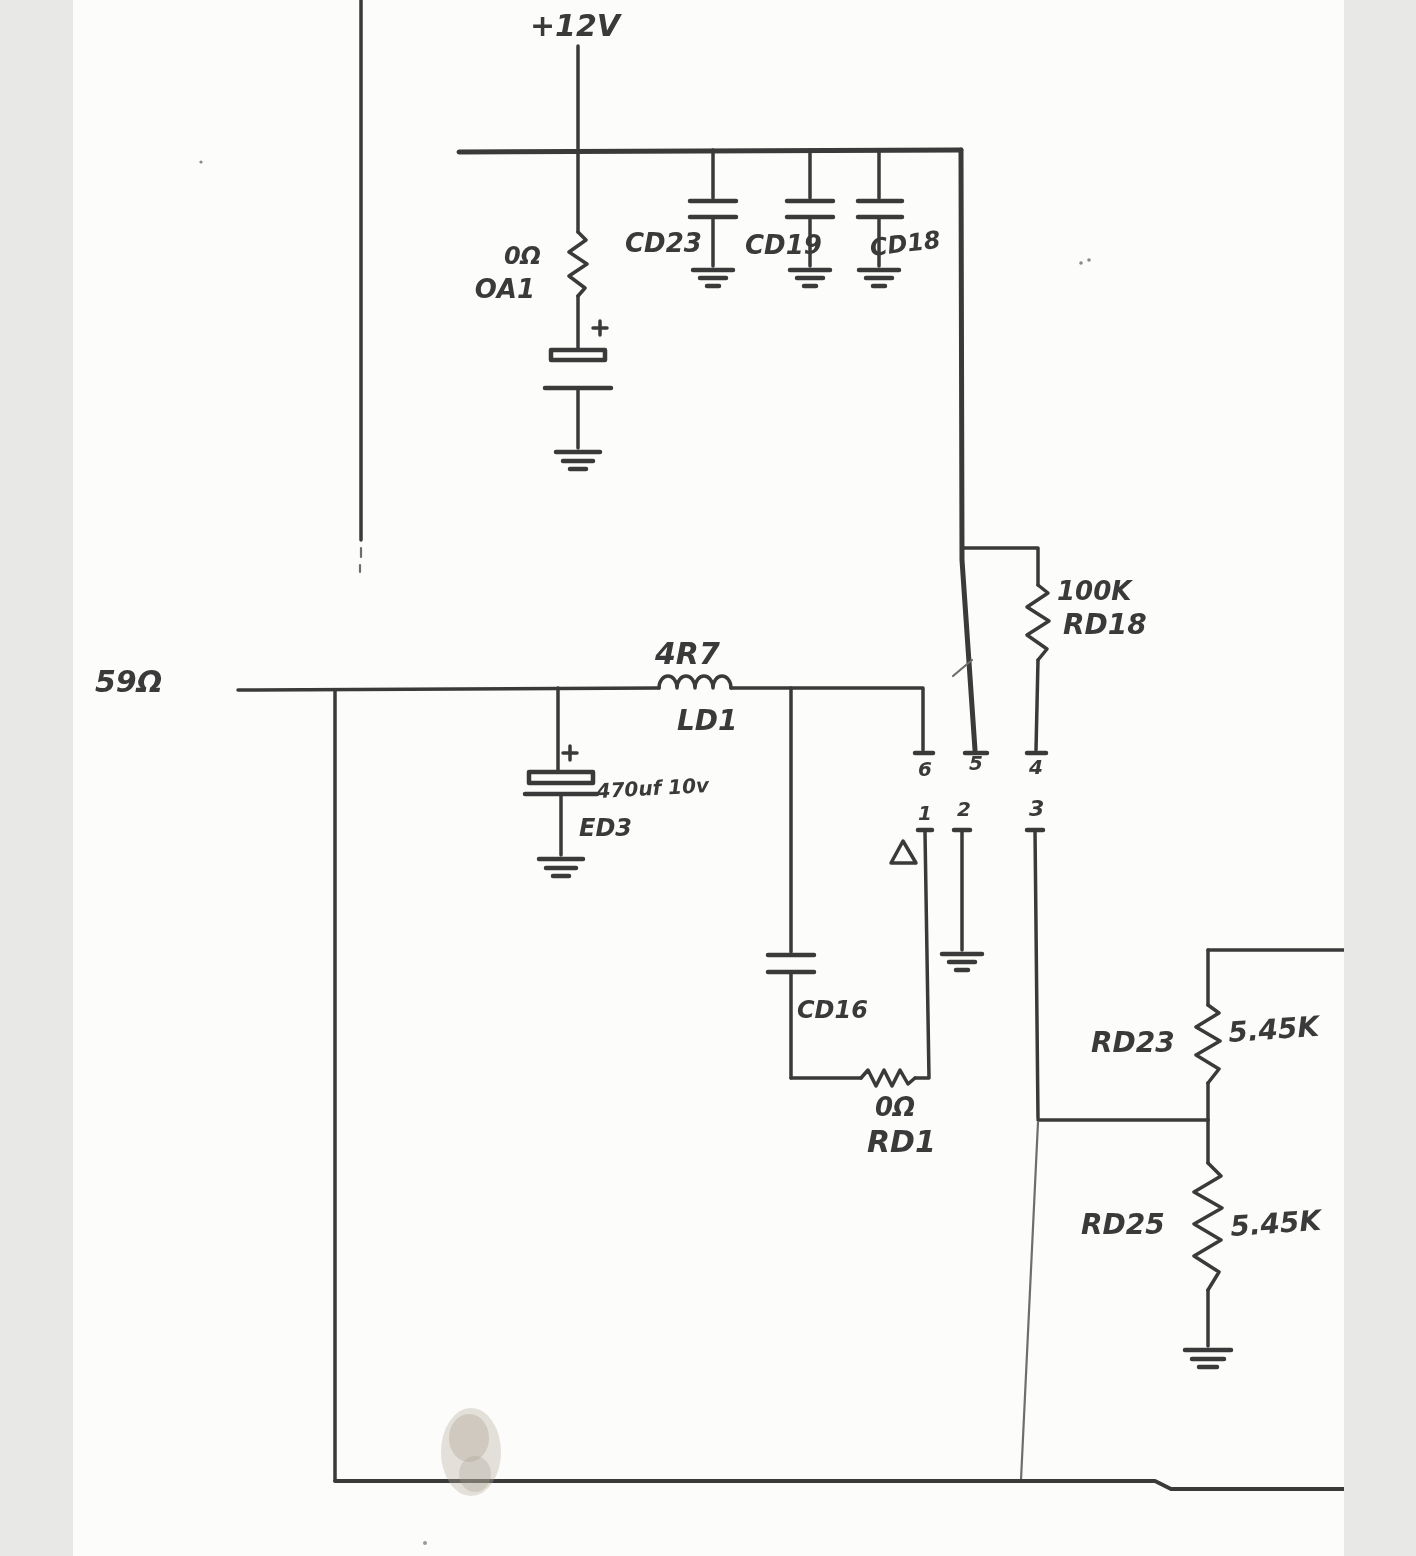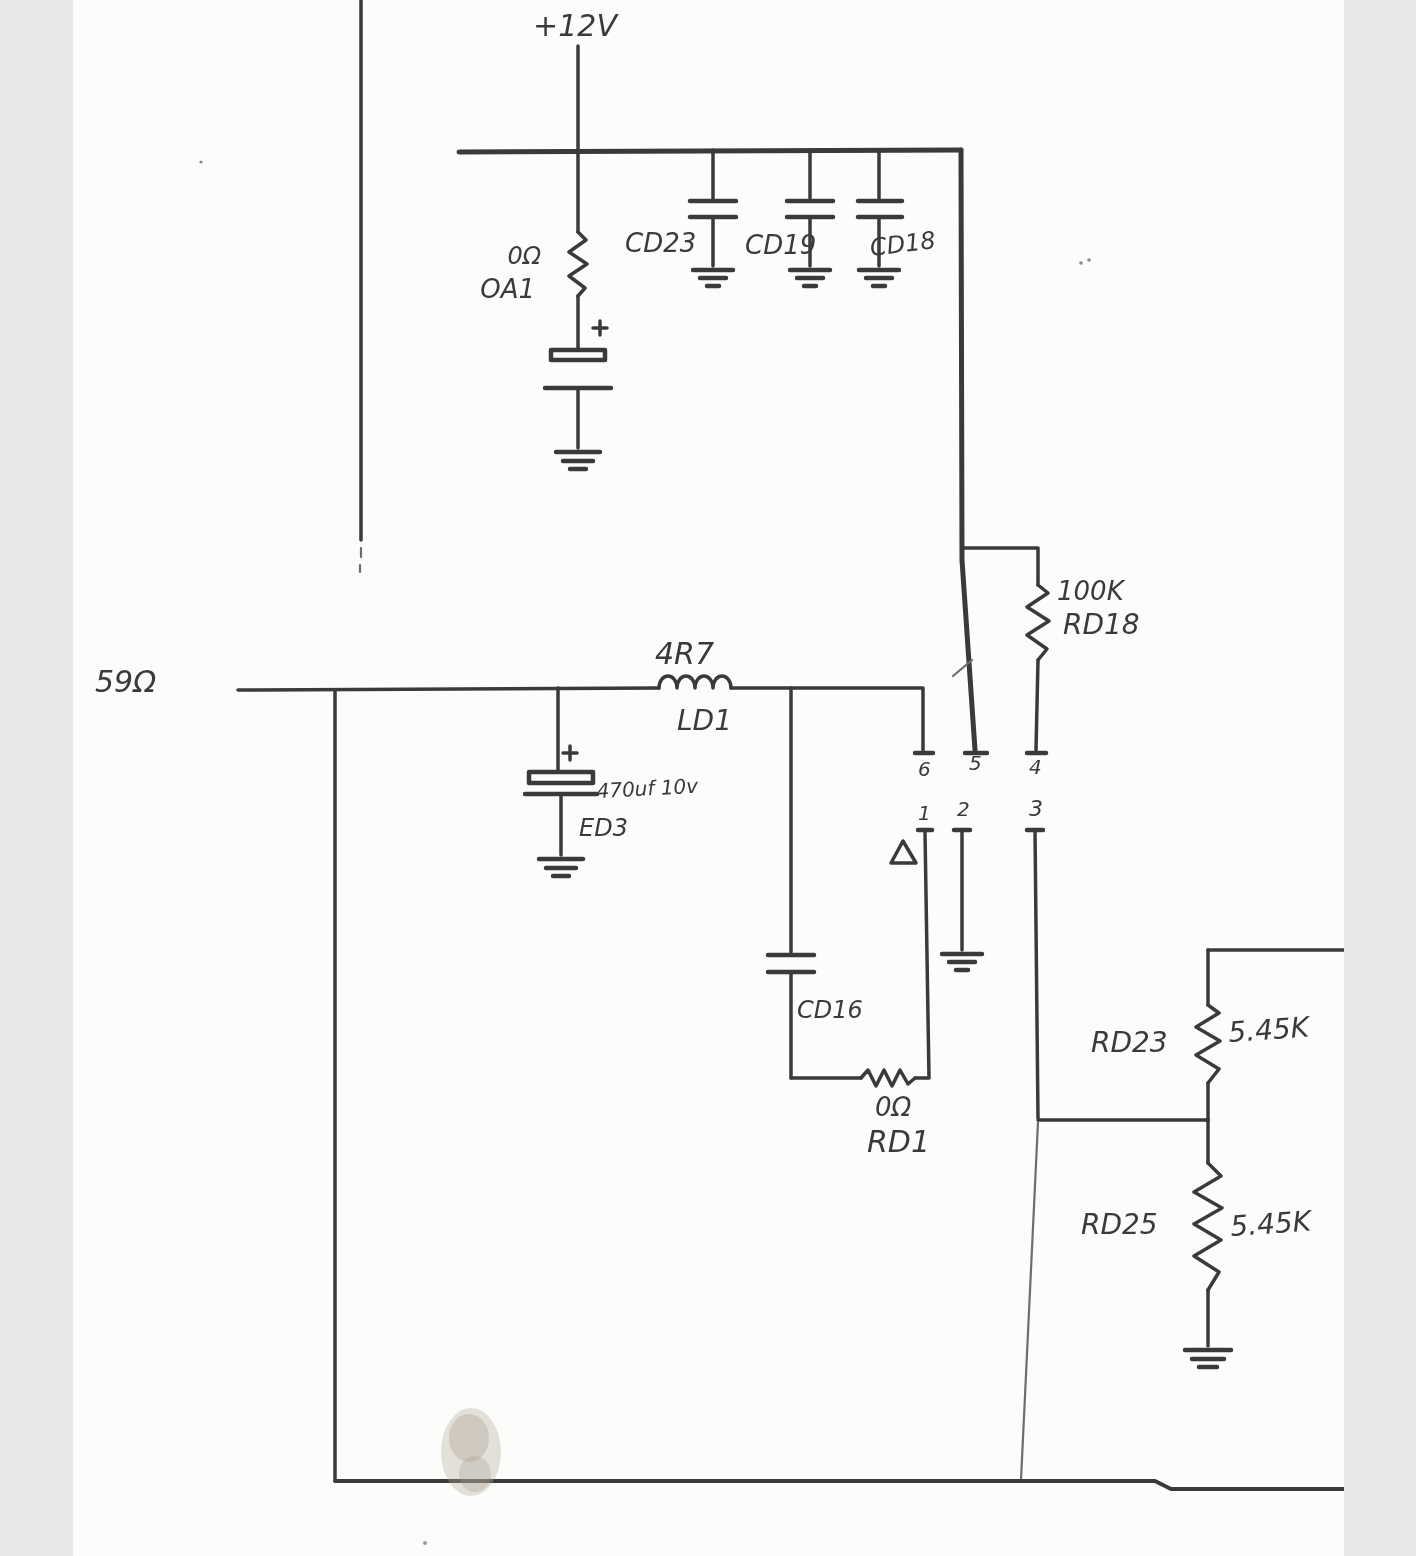--- a/index.html
+++ b/index.html
@@ -1,19 +1,19 @@
 <!DOCTYPE html>
 <html style="--ink: #3a3a3a; --paper: #fcfcfa;"><head>
 <meta charset="utf-8">
 <style>
   :root { --ink:#3a3a3a; --paper:#fcfcfa; }
   html,body { margin:0; padding:0; background:#e8e8e6; }
   .page {
     width:1271px; height:1556px; background:var(--paper);
-    position:relative; margin:0 auto; overflow:hidden;
+    position:relative; margin:0 auto; overflow:hidden;font-weight:bold;
   }
   svg { display:block; }
   .wire   { stroke:var(--ink); stroke-width:3.5; fill:none; stroke-linecap:round; stroke-linejoin:round; }
   .wire-bold { stroke:var(--ink); stroke-width:5; fill:none; stroke-linecap:round; stroke-linejoin:round; }
   .wire-thin { stroke:#6d6d6d; stroke-width:2.2; fill:none; stroke-linecap:round; }
   .plate  { stroke:var(--ink); stroke-width:4.5; fill:none; stroke-linecap:round; }
   .lbl {
     font-family:"DejaVu Sans", sans-serif;
     font-style:italic;
     fill:var(--ink);

